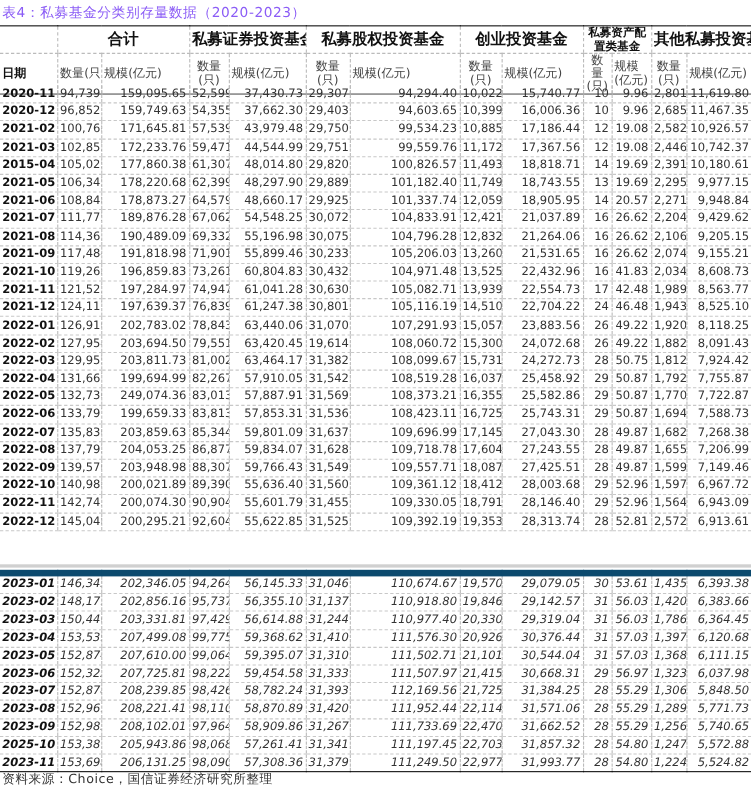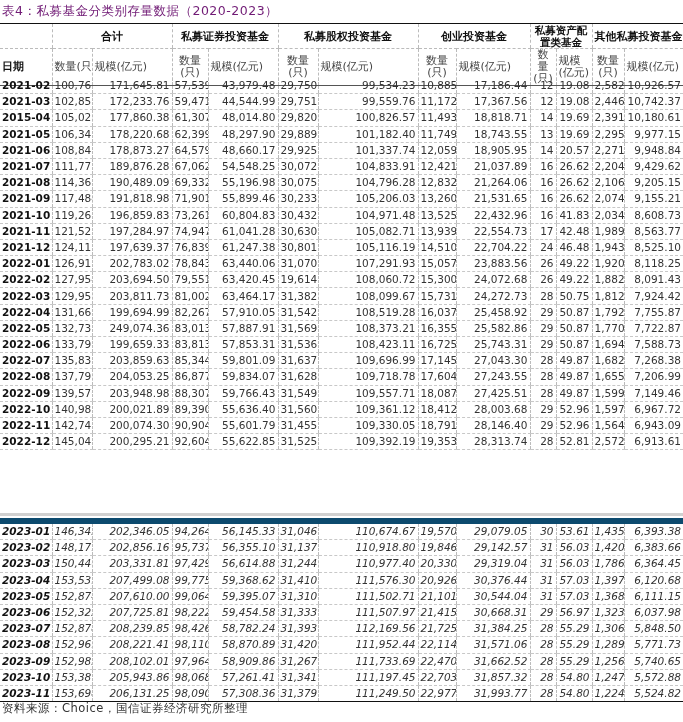--- a/index.html
+++ b/index.html
@@ -1,22 +1,22 @@
 <!DOCTYPE html>
 <html><head>
 <meta charset="utf-8">
 <style>
   html, body { margin:0; padding:0; background:#ffffff; }
   body { width:683px; height:722px; overflow:hidden; position:relative;
          font-family:"DejaVu Sans","Liberation Sans",sans-serif; color:#222; }
-  .title { position:absolute; left:2px; top:3px; font-size:12.5px; color:#701a75; letter-spacing:0.5px; white-space:nowrap; }
+  .title { position:absolute; left:2px; top:3px; font-size:12.5px; color:#8b5cf6; letter-spacing:0.5px; white-space:nowrap; }
   table { border-collapse:collapse; position:absolute; left:0; width:683px; table-layout:fixed; }
   td, th { padding:0 2px; white-space:nowrap; overflow:hidden; }
   #hdr { top:23px; border-top:1.5px solid #111; }
-  #hdr th { font-weight:bold; font-size:11px; height:24px; border-left:1px dashed #bbb; border-bottom:1px dashed #bbb; text-align:center; color:#111; }
+  #hdr th { font-weight:bold; font-size:14px; height:24px; border-left:1px dashed #bbb; border-bottom:1px dashed #bbb; text-align:center; color:#111; }
   #hdr th:first-child { border-left:none; }
   #hdr td { font-size:11px; color:#444; border-left:1px dashed #bbb; text-align:left; height:30px; line-height:12px; border-bottom:1.5px solid #555; }
   #hdr td.date { font-weight:bold; color:#111; text-align:left; border-left:none; font-size:11px; }
   #hdr td.center { text-align:center; }
   .data td { font-size:10.5px; height:15.2px; line-height:15px; text-align:right; border-left:1px dashed #bbb; border-bottom:1px dashed #c8c8c8; color:#333; }
   .data td.date { text-align:left; font-weight:bold; color:#111; border-left:none; font-size:10.5px; }
   #block1 { top:78px; }
   #block2 { top:518px; border-top:6px solid #0c4a6e; border-bottom:1.5px solid #111;font-style:italic; }
   .sep { position:absolute; left:0; top:513px; width:683px; height:3px; background:#d0d0d0; }
   .source { position:absolute; left:2px; top:701px; font-size:11.5px; color:#333; letter-spacing:0.5px; white-space:nowrap; }
@@ -81,20 +81,50 @@
       <col style="width:100px">
       <col style="width:38px">
       <col style="width:74px">
       <col style="width:26px">
       <col style="width:36px">
       <col style="width:32px">
       <col style="width:59px">
   </colgroup>
   <tbody id="tb1">
       <tr>
+        <td class="date">2020-11</td>
+        <td>94,739</td>
+        <td>159,095.65</td>
+        <td>52,599</td>
+        <td>37,430.73</td>
+        <td>29,307</td>
+        <td>94,294.40</td>
+        <td>10,022</td>
+        <td>15,740.77</td>
+        <td>10</td>
+        <td>9.96</td>
+        <td>2,801</td>
+        <td>11,619.80</td>
+      </tr>
+      <tr>
+        <td class="date">2020-12</td>
+        <td>96,852</td>
+        <td>159,749.63</td>
+        <td>54,355</td>
+        <td>37,662.30</td>
+        <td>29,403</td>
+        <td>94,603.65</td>
+        <td>10,399</td>
+        <td>16,006.36</td>
+        <td>10</td>
+        <td>9.96</td>
+        <td>2,685</td>
+        <td>11,467.35</td>
+      </tr>
+      <tr>
         <td class="date">2021-02</td>
         <td>100,768</td>
         <td>171,645.81</td>
         <td>57,539</td>
         <td>43,979.48</td>
         <td>29,750</td>
         <td>99,534.23</td>
         <td>10,885</td>
         <td>17,186.44</td>
         <td>12</td>
@@ -583,21 +613,21 @@
         <td>31,267</td>
         <td>111,733.69</td>
         <td>22,470</td>
         <td>31,662.52</td>
         <td>28</td>
         <td>55.29</td>
         <td>1,256</td>
         <td>5,740.65</td>
       </tr>
       <tr>
-        <td class="date">2023-10</td>
+        <td class="date">2025-10</td>
         <td>153,387</td>
         <td>205,943.86</td>
         <td>98,068</td>
         <td>57,261.41</td>
         <td>31,341</td>
         <td>111,197.45</td>
         <td>22,703</td>
         <td>31,857.32</td>
         <td>28</td>
         <td>54.80</td>

